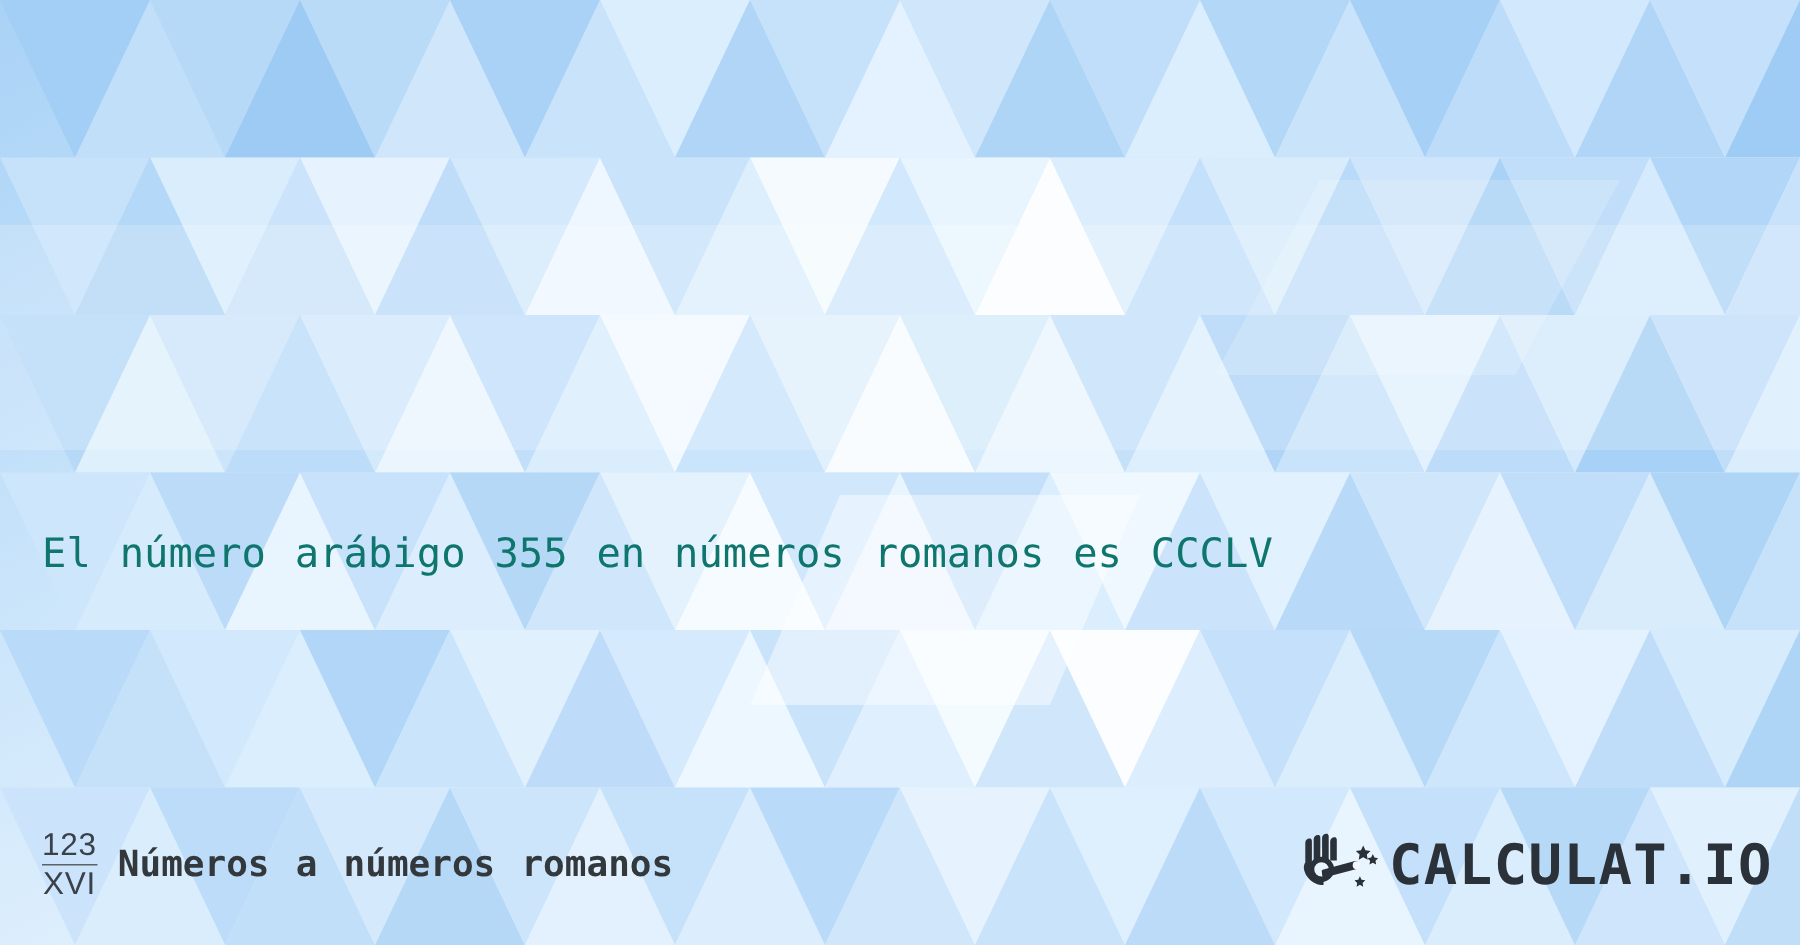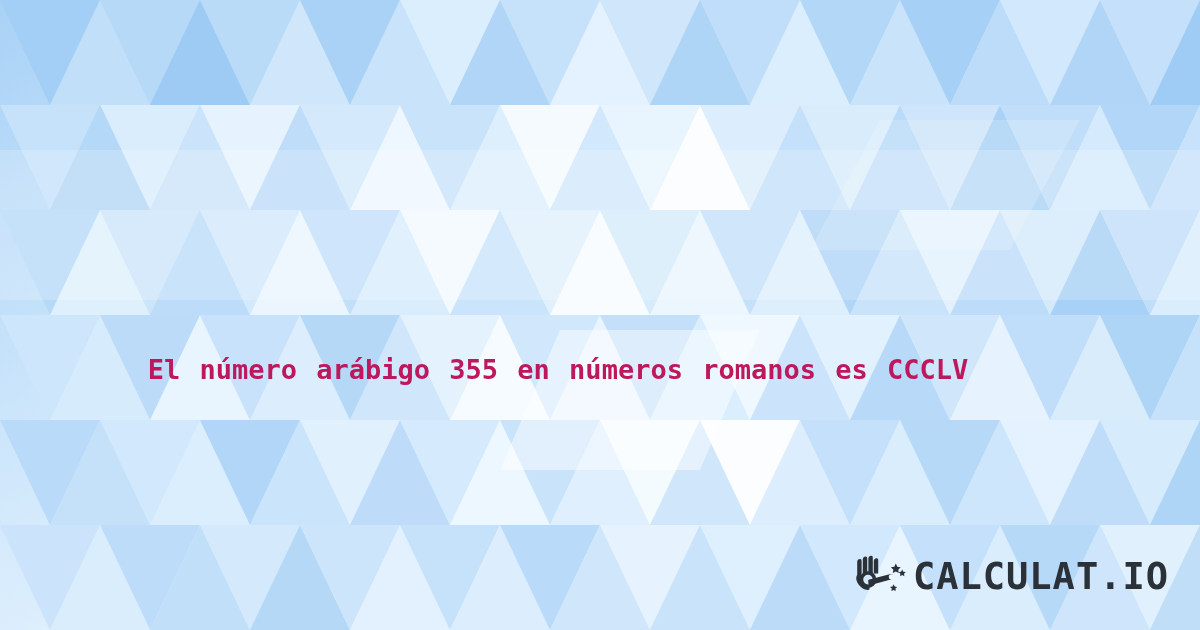--- a/index.html
+++ b/index.html
@@ -57,24 +57,23 @@
   }
 
   
   .answer {
     position: absolute;
     left: 28px;
     top: 348px;
     width: 1060px;
     font-size: 27px;
     line-height: 44px;
-    font-weight: bold;
-    color: #be185d;
+    font-weight: normal;
+    color: #0f766e;
     word-spacing: 3px;
-    text-align: center;
   }
 
   
   .footer {
     position: absolute;
     left: 0;
     right: 0;
     bottom: 26px;
     height: 56px;
   }
@@ -110,21 +109,21 @@
   .footer-label {
     font-size: 24px;
     font-weight: bold;
     color: #33383d;
     word-spacing: 3px;
     white-space: nowrap;
   }
 
   .footer-right {
     position: absolute;
-    right: 31px;
+    right: 18px;
     top: 0;
     height: 56px;
     display: flex;
     align-items: center;
   }
   .brand-wand {
     margin-right: 6px;
     display: block;
   }
   .brand-word {
@@ -311,20 +310,27 @@
   </svg>
 
   <div id="content">
 
 
 
     <div class="answer">El número arábigo 355 en números romanos es CCCLV</div>
 
     <div class="footer">
 
+      <div class="footer-left">
+        <span class="numconv-icon">
+          <span class="top">123</span>
+          <span class="bot">XVI</span>
+        </span>
+        <span class="footer-label">Números a números romanos</span>
+      </div>
 
       <div class="footer-right">
         <svg class="brand-wand" width="52" height="42" viewBox="0 0 52 42" xmlns="http://www.w3.org/2000/svg">
           <g fill="#2b3138">
 
             <path d="M5,4 C3.4,4 2.2,5.2 2.2,6.8 L2.2,20 C2.2,20 0.6,22 1.6,25.6 C2.4,28.6 4.6,31.4 7.4,33.2
                      C9.6,34.6 12,35.2 14.4,34.8 L14.4,30.6 C12.4,30.8 10.6,30.2 9.2,29 C7.4,27.4 6.6,25.4 6.6,23.4
                      L6.6,6.8 C6.6,5.2 6.6,4 5,4 Z"></path>
             <path d="M10.6,1.6 C9,1.6 7.8,2.8 7.8,4.4 L7.8,18.6 L12.2,18.6 L12.2,4.4 C12.2,2.8 12.2,1.6 10.6,1.6 Z"></path>
             <path d="M16.2,0.8 C14.6,0.8 13.4,2 13.4,3.6 L13.4,18.2 L17.8,18.2 L17.8,3.6 C17.8,2 17.8,0.8 16.2,0.8 Z"></path>

